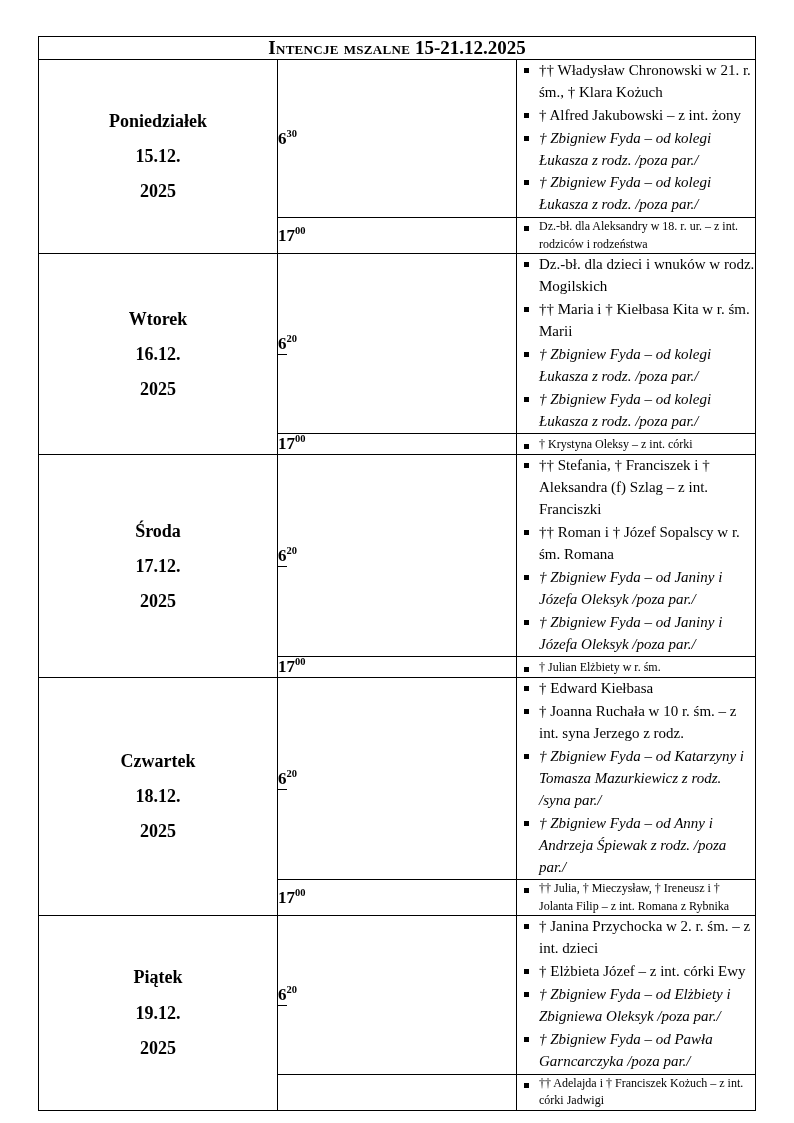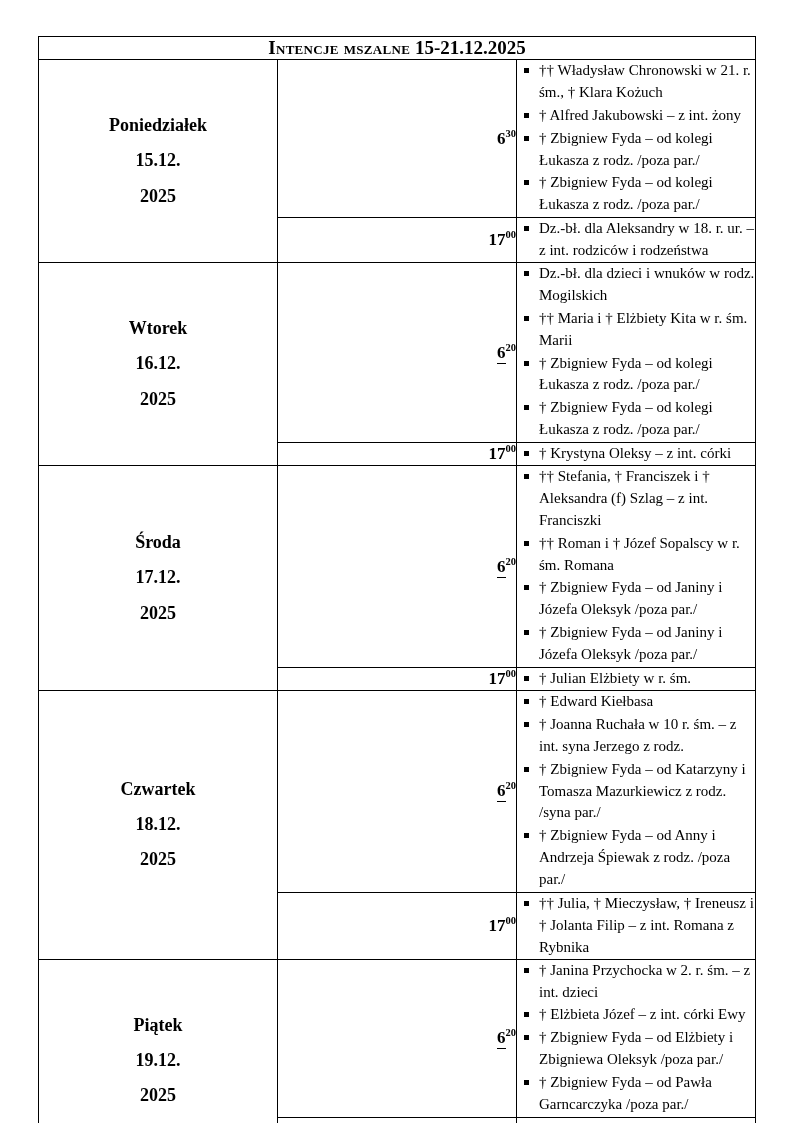--- a/index.html
+++ b/index.html
@@ -49,21 +49,21 @@
   .day-cell {
     width: 117px;
     text-align: center;
     font-weight: bold;
     font-size: 18px;
     line-height: 1.95;
     padding: 4px 2px;
   }
   .time-cell {
     width: 58px;
-    text-align: right;
+    text-align: left;
     font-weight: bold;
     font-size: 17px;
     padding: 2px 2px;
     white-space: nowrap;
   }
   .time-cell sup {
     font-size: 10.5px;
     vertical-align: super;
     line-height: 0;
   }
@@ -89,24 +89,25 @@
   ul.int-list li:before {
     content: "";
     position: absolute;
     left: 7px;
     top: 8px;
     width: 5px;
     height: 5px;
     background: #000;
   }
   ul.int-list li.it {
+    font-style: italic;
   }
   .one-line {
     padding: 3px 6px 4px 4px;
-    font-size: 15px;
+    font-size: 12px;
   }
   .one-line .bullet-wrap {
     position: relative;
     padding-left: 22px;
     line-height: 1.46;
   }
   .one-line .bullet-wrap:before {
     content: "";
     position: absolute;
     left: 7px;
@@ -158,21 +159,21 @@
         <tr class="thick-top">
           <td class="day-cell" rowspan="2">
             <div>Wtorek</div>
             <div>16.12.</div>
             <div>2025</div>
           </td>
           <td class="time-cell"><span class="u">6</span><sup>20</sup></td>
           <td class="int-cell">
             <ul class="int-list">
               <li>Dz.-bł. dla dzieci i wnuków w rodz. Mogilskich</li>
-              <li>†† Maria i † Elżbiety Kita w r. śm. Marii</li>
+              <li>†† Maria i † Kiełbasa Kita w r. śm. Marii</li>
               <li class="it">† Zbigniew Fyda – od kolegi Łukasza z rodz. /poza par./</li>
               <li class="it">† Zbigniew Fyda – od kolegi Łukasza z rodz. /poza par./</li>
             </ul>
           </td>
         </tr>
         <tr>
           <td class="time-cell"><span>17</span><sup>00</sup></td>
           <td class="one-line">
             <div class="bullet-wrap">† Krystyna Oleksy – z int. córki</div>
           </td>

